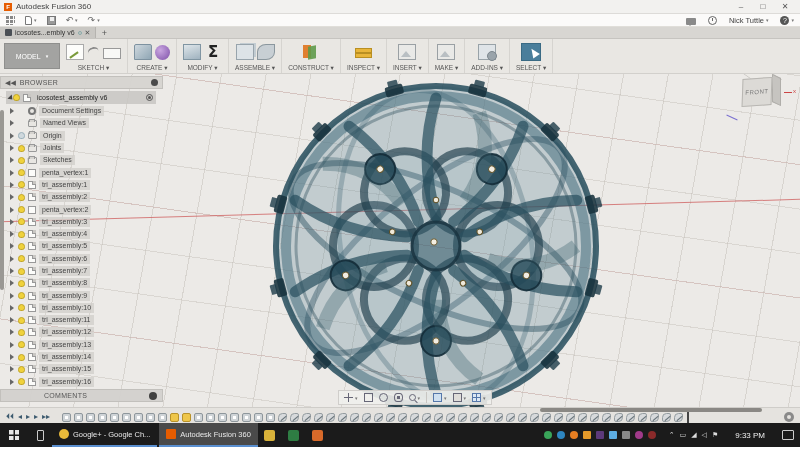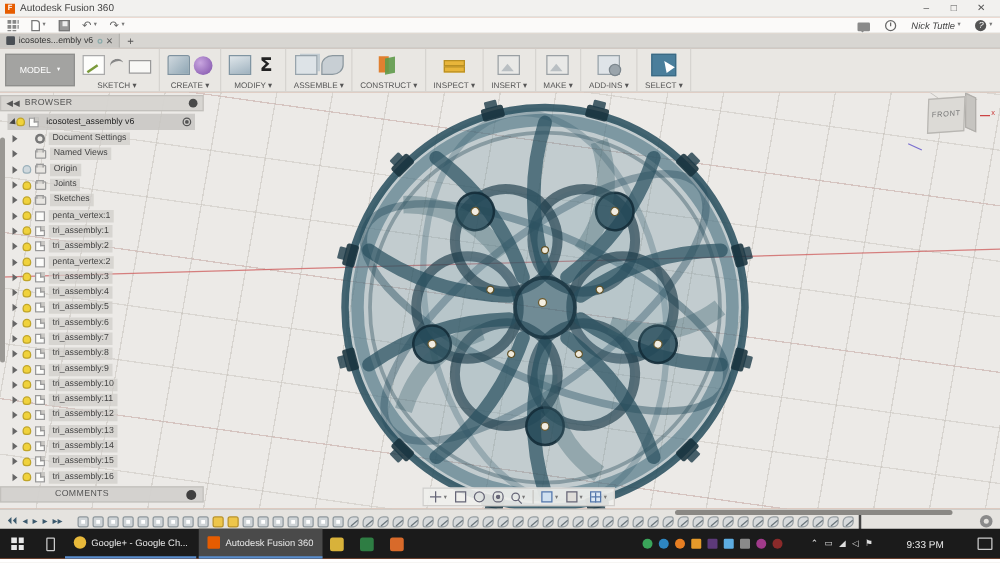--- a/index.html
+++ b/index.html
@@ -19,21 +19,21 @@
   .abtn { display:flex; align-items:center; margin-right:10px; color:#555; }
   .caret { font-size:5px; color:#777; margin-left:2px; }
   .ic-grid { width:9px; height:9px; background:
       linear-gradient(#888,#888) 0 0/3px 3px,linear-gradient(#888,#888) 4px 0/3px 3px,linear-gradient(#888,#888) 8px 0/1px 3px,
       linear-gradient(#888,#888) 0 4px/3px 3px,linear-gradient(#888,#888) 4px 4px/3px 3px,linear-gradient(#888,#888) 8px 4px/1px 3px,
       linear-gradient(#888,#888) 0 8px/3px 1px,linear-gradient(#888,#888) 4px 8px/3px 1px; background-repeat:no-repeat; }
   .ic-file { width:7px; height:9px; background:#fff; border:1px solid #777; border-top-right-radius:3px; }
   .ic-save { width:9px; height:9px; background:#999; border:1px solid #777; position:relative; }
   .ic-save:after { content:""; position:absolute; left:2px; top:0; width:4px; height:4px; background:#eee; }
   .ic-undo,.ic-redo { font-size:9px; line-height:9px; color:#666; }
-  #appbar-right { margin-left:auto; display:flex; align-items:flex-end;font-style:italic; }
+  #appbar-right { margin-left:auto; display:flex; align-items:flex-end; }
   #appbar-right .abtn { margin-right:0; margin-left:12px; }
   .ic-comment { width:10px; height:7px; background:#8a8a8a; border-radius:1px; position:relative; }
   .ic-comment:after { content:""; position:absolute; left:2px; bottom:-3px; border:2px solid transparent; border-top-color:#8a8a8a; }
   .ic-clock { width:9px; height:9px; border:1px solid #666; border-radius:50%; position:relative; }
   .ic-clock:after { content:""; position:absolute; left:3px; top:1px; width:1px; height:3px; background:#666; }
   .username { font-size:7.5px; color:#444; }
   .ic-help { width:9px; height:9px; border-radius:50%; background:#555; color:#fff; font-size:7px; text-align:center; line-height:9px; }
 
   
   #tabbar { position:absolute; top:27px; left:0; right:0; height:12px; background:#d8d6d2; border-bottom:1px solid #c6c4c0; display:flex; align-items:stretch; }
@@ -163,21 +163,21 @@
       linear-gradient(#e8e8e8,#e8e8e8) 0 0/4.5px 4.5px no-repeat,linear-gradient(#e8e8e8,#e8e8e8) 5.5px 0/4.5px 4.5px no-repeat,
       linear-gradient(#e8e8e8,#e8e8e8) 0 5.5px/4.5px 4.5px no-repeat,linear-gradient(#e8e8e8,#e8e8e8) 5.5px 5.5px/4.5px 4.5px no-repeat; }
   .tb-icon { width:24px; height:24px; display:flex; align-items:center; justify-content:center; }
   .phone-glyph { width:7px; height:11px; border:1px solid #ccc; border-radius:1px; }
   .task-btn { height:24px; display:flex; align-items:center; gap:4px; padding:0 7px; border-bottom:2px solid #5a8fd0; max-width:130px; }
   .task-btn.focused { background:#4a4a4a; }
   .task-btn .tbico { width:10px; height:10px; border-radius:50%; flex:none; }
   .task-btn .tbsq { border-radius:1px; }
   .task-btn .tblabel { color:#e8e8e8; font-size:7.5px; white-space:nowrap; overflow:hidden; }
   .pin-icon { width:11px; height:11px; border-radius:2px; }
-  #tray { margin-left:auto; display:flex; align-items:center; gap:23px; padding-right:4px; }
+  #tray { margin-left:auto; display:flex; align-items:center; gap:13px; padding-right:4px; }
   .tray-dot { width:8px; height:8px; border-radius:50%; }
   .tray-sq { width:8px; height:8px; border-radius:1px; }
   .tray-glyph { color:#ddd; font-size:7px; }
   #clock-time { color:#eee; font-size:8px; margin:0 4px; }
   #action-center { width:12px; height:10px; border:1px solid #ccc; border-radius:1px; margin-right:2px; }
 
   
   #model-svg { position:absolute; left:258px; top:2px; }
 </style>
 </head>

